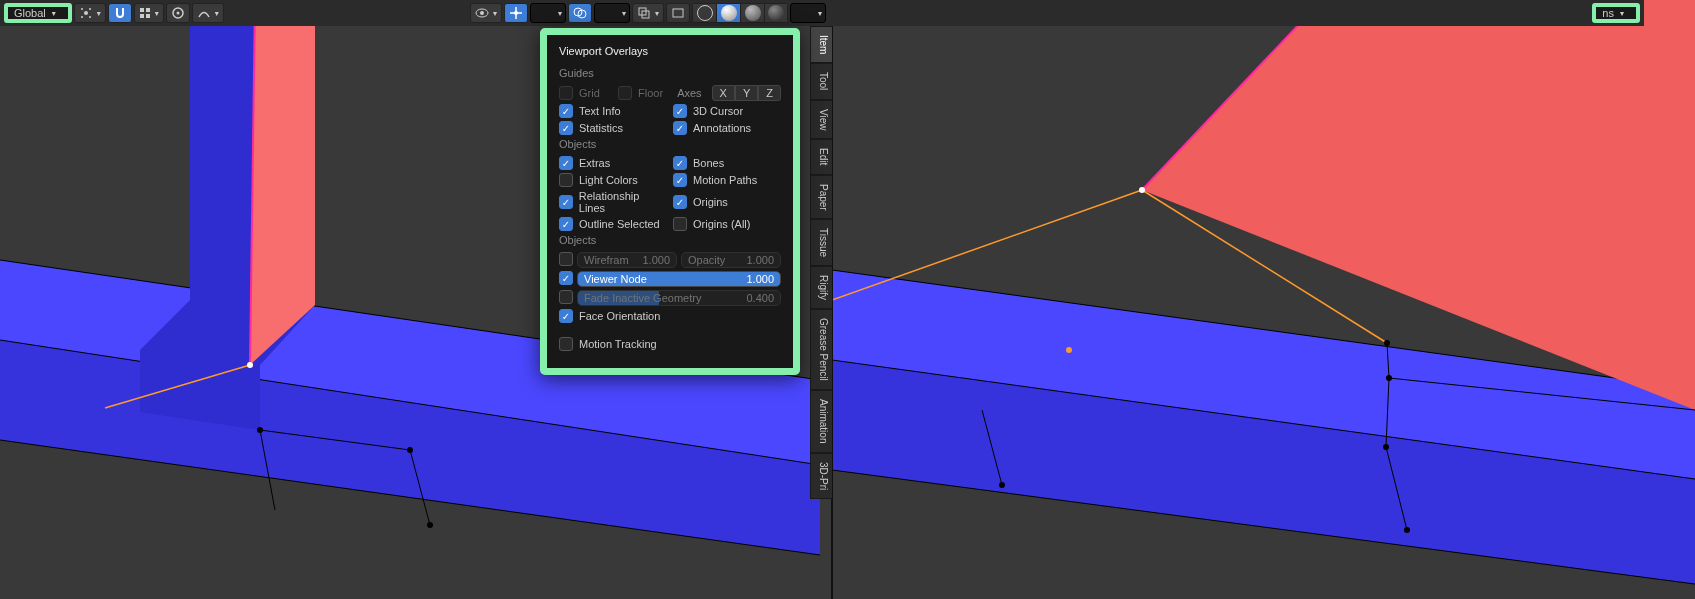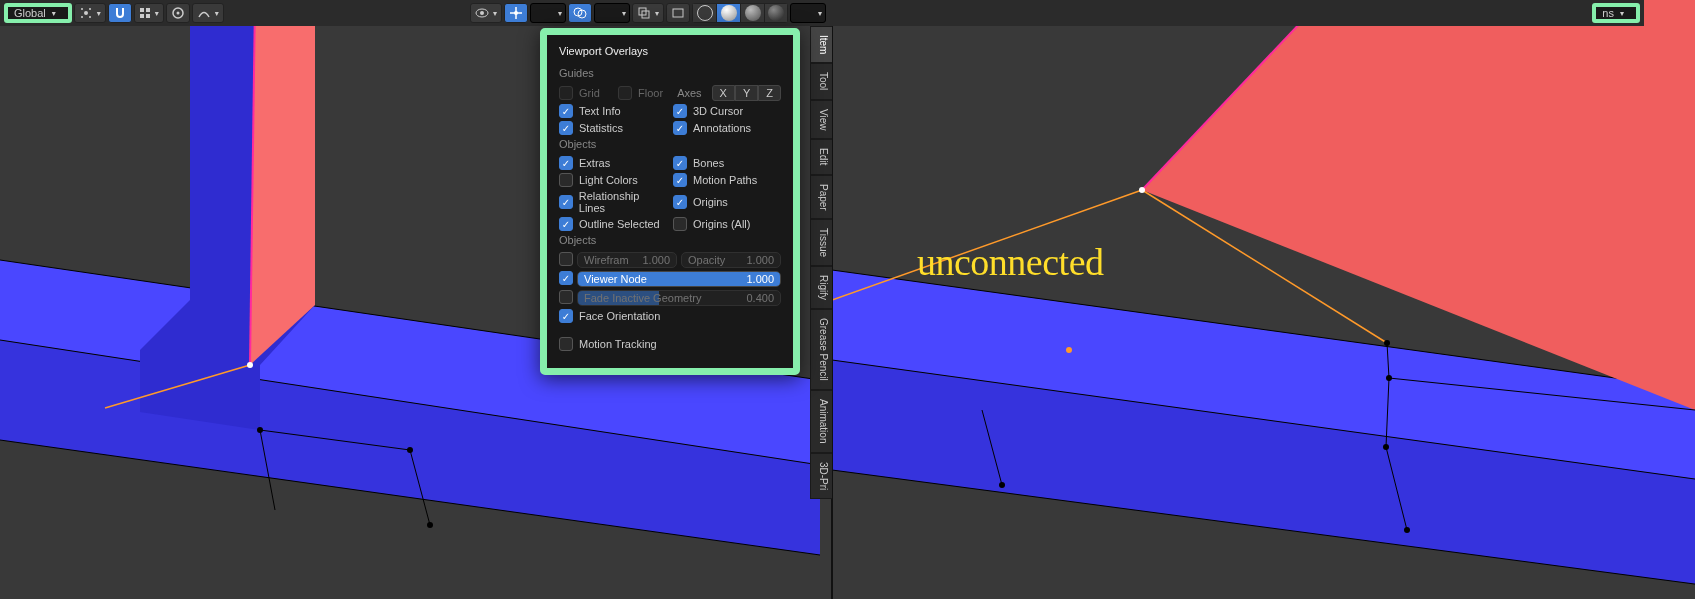--- a/index.html
+++ b/index.html
@@ -525,16 +525,15 @@
     <line x1="150" y1="410" x2="170" y2="485" stroke="#000" stroke-width="1"></line>
   </svg>
 
   <div class="header" style="background:#2b2b2b; justify-content:flex-end">
     <div class="hdr-dropdown">
       <span>ns</span>
       <span class="chev">▾</span>
     </div>
   </div>
 
-  <div class="anno" style="left:85px; top:240px">unconnected</div>
 </div>
 
 <div class="divider"></div>
 
 </body></html>

